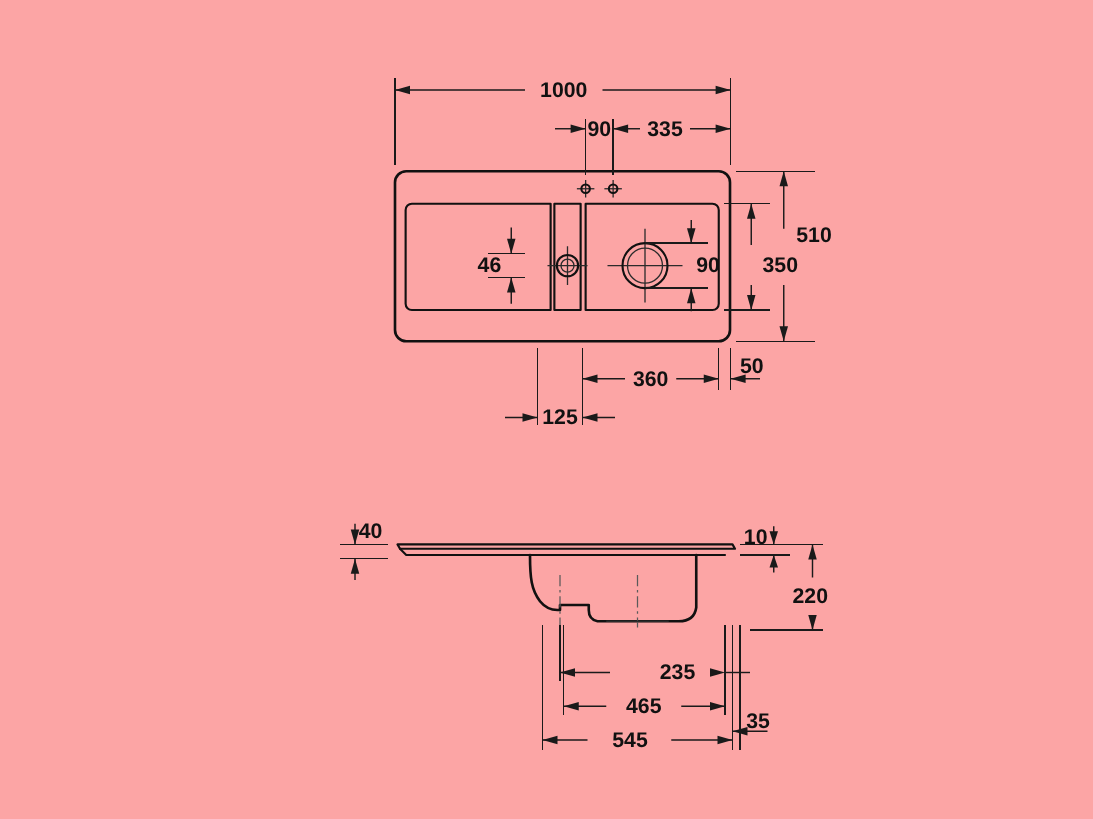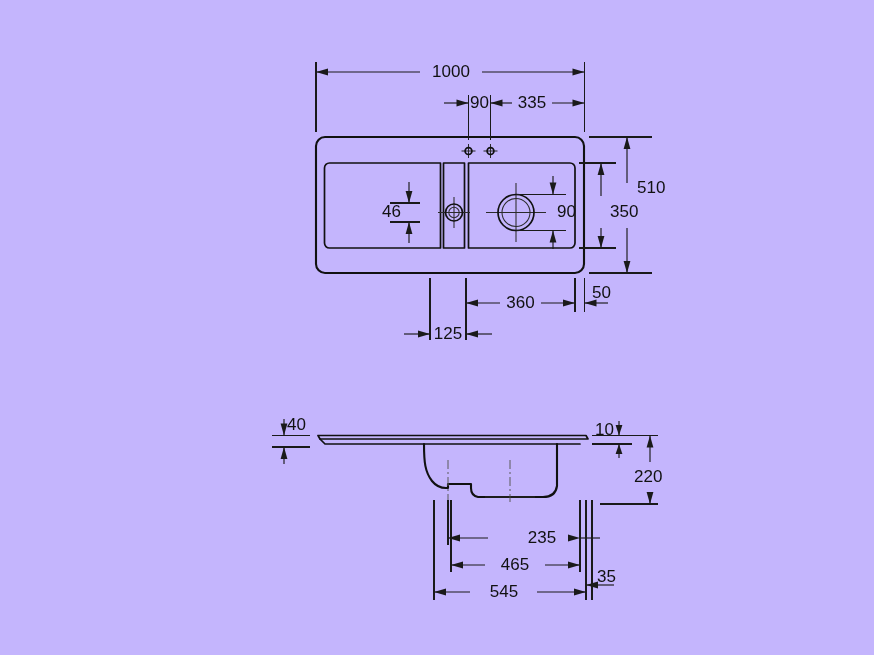--- a/index.html
+++ b/index.html
@@ -8,22 +8,23 @@
     padding: 0;
     background: #ffffff;
   }
   body {
     font-family: "Liberation Sans", sans-serif;
   }
   #sheet {
     position: relative;
     width: 874px;
     height: 655px;
-    background: #c4b5fd;
+    background: #fca5a5;
     overflow: hidden;
+    font-weight: bold;
   }
   #sheet svg {
     position: absolute;
     left: 0;
     top: 0;
     display: block;
   }
   .ln-thick {
     stroke: #111111;
     stroke-width: 2.1;

